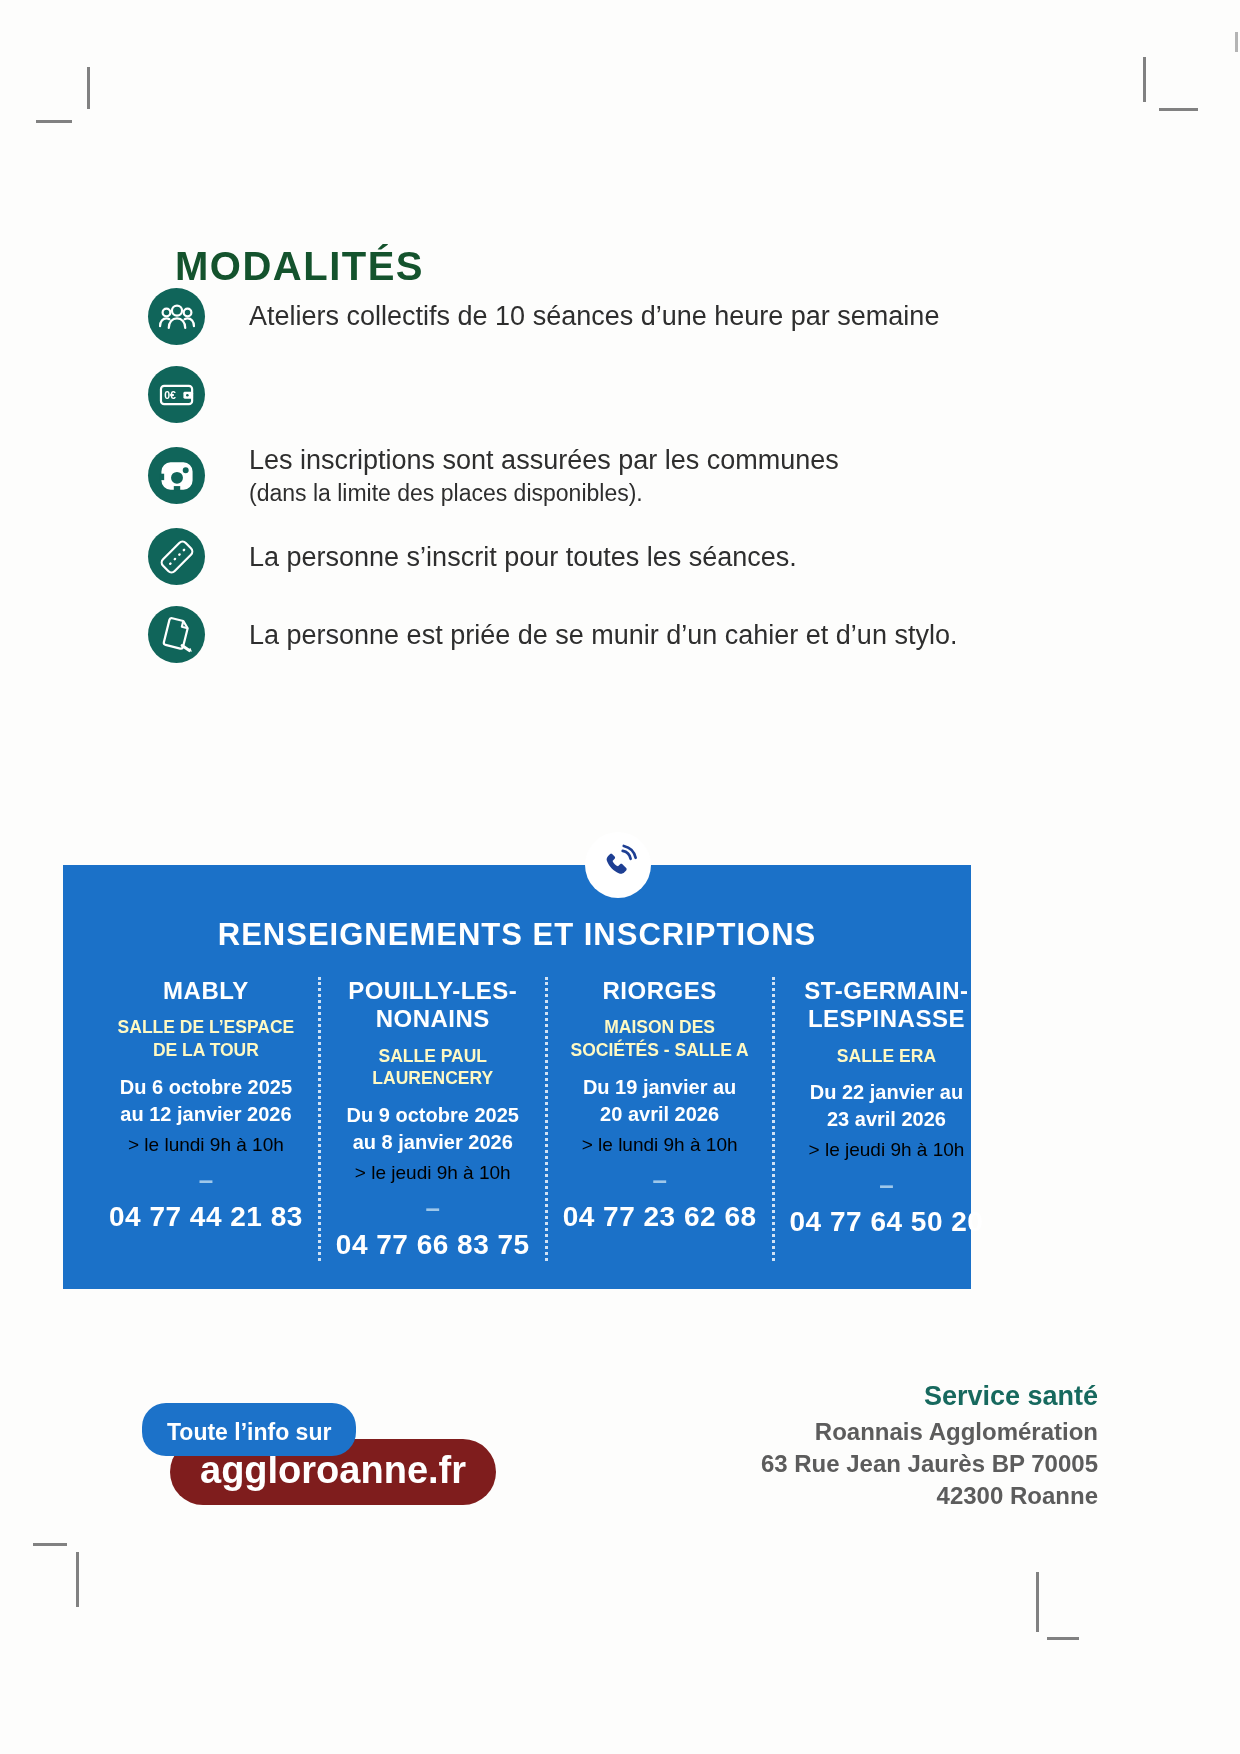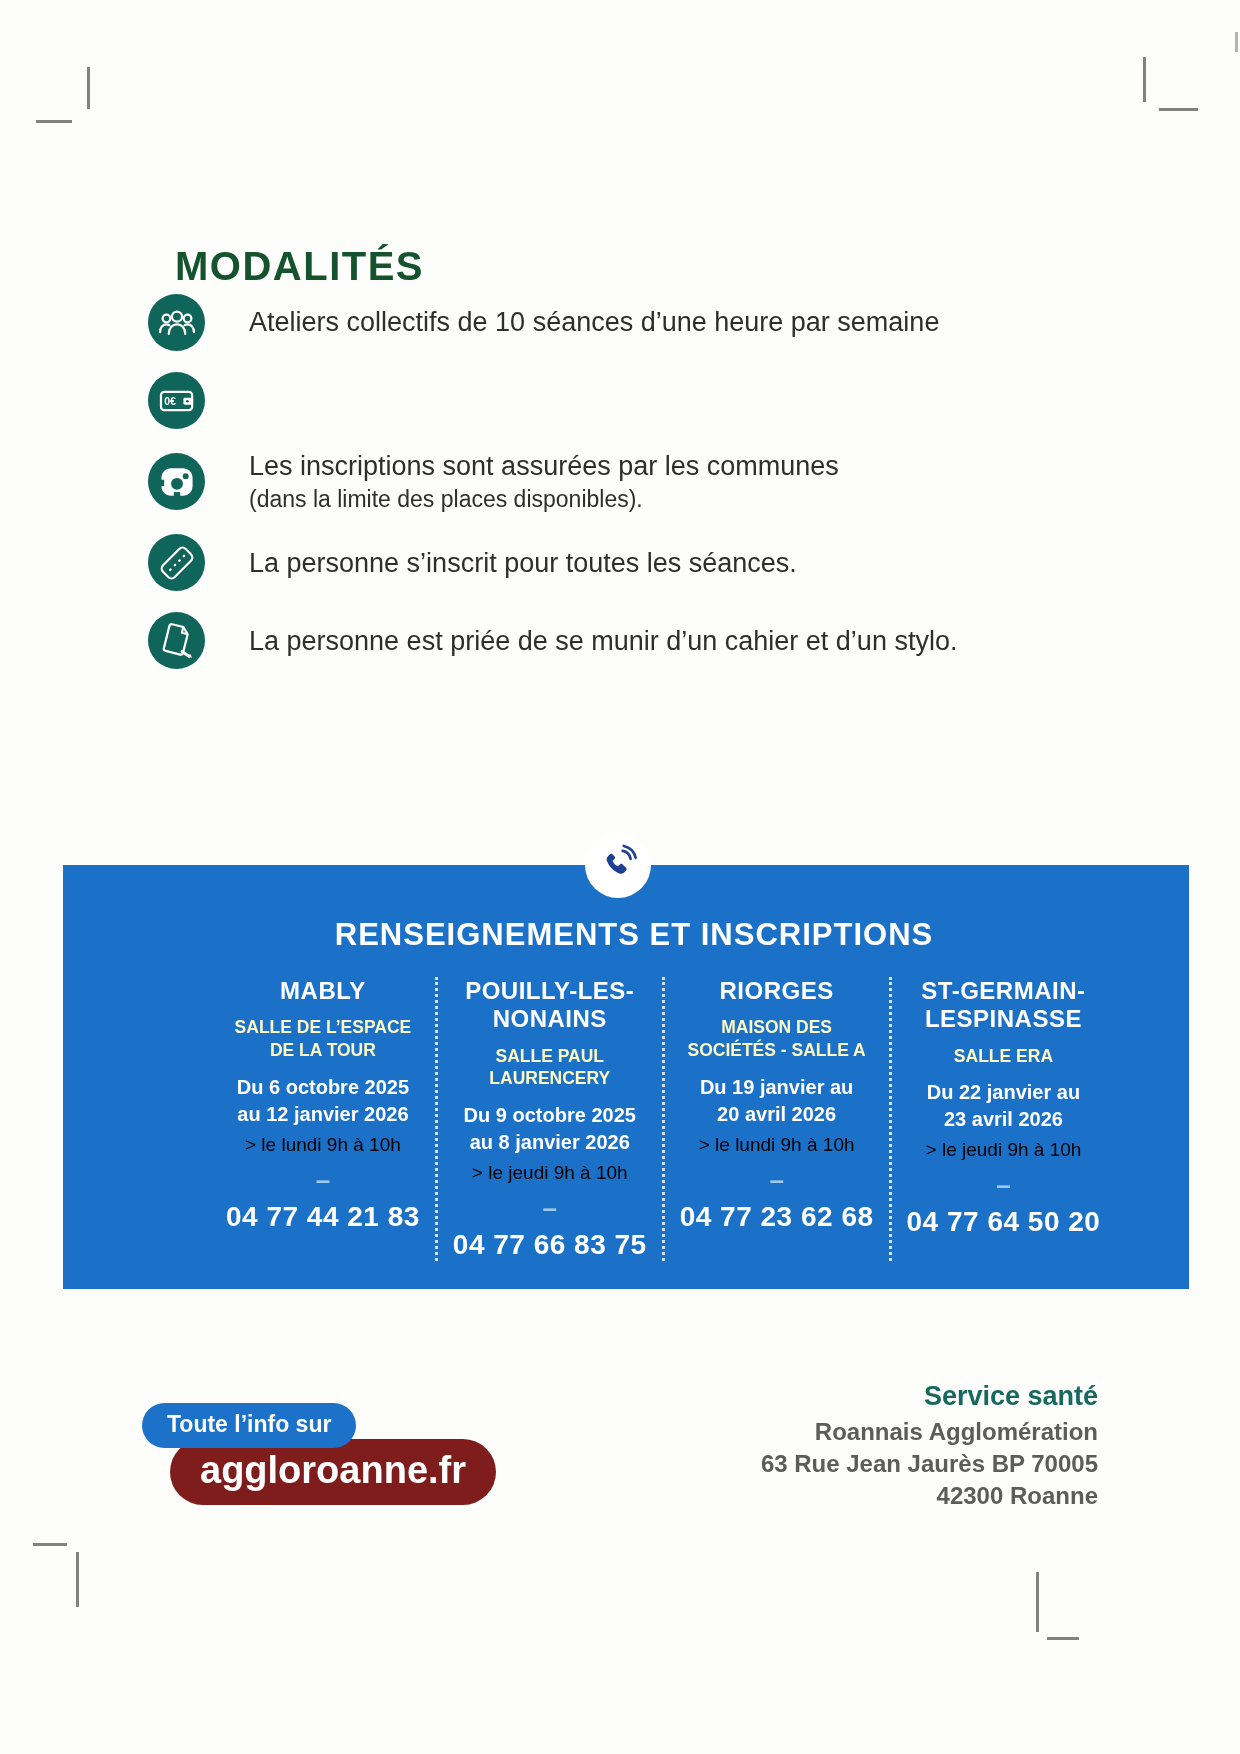--- a/index.html
+++ b/index.html
@@ -7,49 +7,49 @@
   .page{position:relative; width:1240px; height:1754px; background:#fdfdfc; overflow:hidden;}
 
   
   .mark{position:absolute; background:#6b6b6b; opacity:.85;}
 
   
   .title{position:absolute; left:175px; top:244px; font-size:40px; font-weight:bold;
          color:#14532d; letter-spacing:1.5px;}
 
   
-  .m-list{position:absolute; left:148px; top:294px; width:900px;}
+  .m-list{position:absolute; left:148px; top:288px; width:900px;}
   .m-item{display:flex; align-items:center; gap:44px; margin-bottom:21px;}
   .m-icon{width:57px; height:57px; border-radius:50%; background:#10655a; flex:none;
           display:flex; align-items:center; justify-content:center;}
   .m-icon svg{width:44px; height:44px; display:block;}
   .m-text{font-size:27px; color:#2e2e2e; line-height:1.2;}
   .m-sub{font-size:23px; color:#2e2e2e; margin-top:4px;}
 
   
-  .info-box{position:absolute; left:63px; top:865px; width:1110px; height:424px; background:#1b71c8;padding-left:16px;}
+  .info-box{position:absolute; left:63px; top:865px; width:908px; height:424px; background:#1b71c8;}
   .phone-circle{position:absolute; left:585px; top:832px; width:66px; height:66px; border-radius:50%;
                 background:#ffffff; display:flex; align-items:center; justify-content:center; z-index:2;}
   .phone-circle svg{width:42px; height:42px;}
   .info-heading{padding-top:52px; text-align:center; color:#ffffff; font-size:31px;
                 font-weight:bold; letter-spacing:1px;}
   .cols{display:flex; width:846px; margin:24px auto 0;}
   .col{flex:1 1 0; padding:0 15px; text-align:center; color:#fff;}
   .col + .col{border-left:3px dotted rgba(255,255,255,.8);}
   .city{font-size:24px; font-weight:bold; line-height:1.18; white-space:pre-line; letter-spacing:.5px;}
   .venue{font-size:17.5px; font-weight:bold; color:#fef9c3; line-height:1.3; white-space:pre-line; margin-top:11px;}
   .dates{font-size:20px; font-weight:bold; color:#ffffff; line-height:1.35; white-space:pre-line; margin-top:12px;}
   .sched{font-size:19px; color:#000000; margin-top:6px;}
   .dash{font-size:26px; font-weight:bold; color:#9fc8ea; margin-top:14px; line-height:.8;}
   .phone{font-size:28px; font-weight:bold; color:#ffffff; margin-top:10px; letter-spacing:.5px; white-space:nowrap;}
 
   
   .pills{position:absolute; left:142px; top:1403px; width:430px; height:130px;}
   .pill-blue{position:absolute; left:0; top:0; z-index:3; background:#1c72c9; color:#fff;
-             font-size:23px; font-weight:bold; padding:8px 25px 10px; border-radius:24px; white-space:nowrap;}
+             font-size:23px; font-weight:bold; padding:16px 25px 10px; border-radius:24px; white-space:nowrap;}
   .pill-green{position:absolute; left:28px; top:36px; z-index:2; background:#7f1d1d; color:#fff;
               font-size:38px; font-weight:bold; padding:10px 30px 13px; border-radius:36px; white-space:nowrap;}
   .footer-right{position:absolute; right:142px; top:1381px; text-align:right;}
   .service{font-size:27px; font-weight:bold; color:#17695e; margin-bottom:4px;}
   .addr{font-size:24px; color:#5c5c5c; line-height:1.33;font-weight:bold;}
 </style>
 </head>
 <body>
 
 <div class="page">

